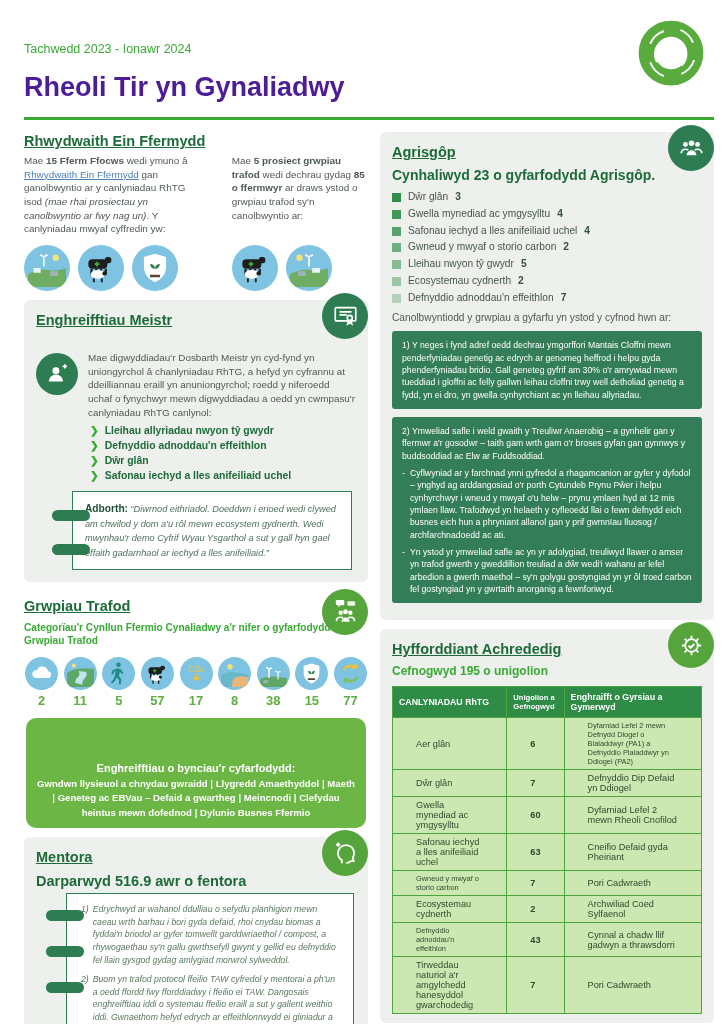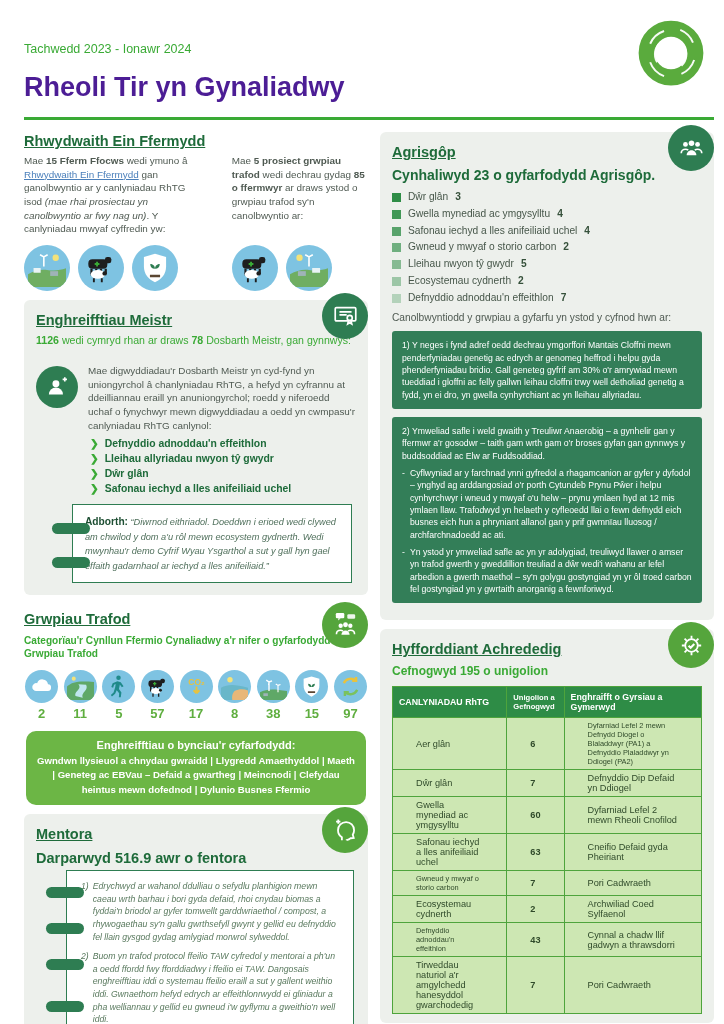--- a/index.html
+++ b/index.html
@@ -54,21 +54,21 @@
   .fb b{font-style:normal;color:#1e4f33;font-size:10.2px;}
   
   .gsub{color:#3aaa35;font-weight:bold;font-size:10.1px;line-height:1.35;margin:2px 0 9px;}
   .gcirc{display:flex;justify-content:space-between;}
   .gitem{text-align:center;width:35px;}
   .gc{width:33px;height:33px;border-radius:50%;background:#7ec3e2;margin:0 auto;
       display:flex;align-items:center;justify-content:center;overflow:hidden;}
   .gc svg{width:27px;height:27px;}
   .gnum{color:#5fae3f;font-weight:bold;font-size:13px;margin-top:3px;}
   .topics{background:#6cb645;color:#fff;border-radius:10px;padding:8px 10px;text-align:center;margin:10px 2px 0;}
-  .topics .tt{font-weight:bold;font-size:11px;margin-bottom:3px;}
+  .topics .tt{font-weight:bold;font-size:11px;margin-bottom:3px;margin-top:36px;}
   .topics .tb{font-size:9.6px;line-height:1.5;font-weight:bold;}
   
   .mstat{color:#1e6b3a;font-weight:bold;font-size:14.5px;margin:3px 0 4px;}
   .mintro{font-size:10.4px;color:#4f5a52;margin-bottom:7px;}
   .mqbox{background:#fff;border:1.5px solid #2e7d52;margin:0 2px 2px 30px;
          padding:9px 12px 4px 14px;position:relative;}
   .mq{font-style:italic;color:#5a7a5f;font-size:8.7px;line-height:1.45;margin:0 0 7px;display:flex;gap:4px;}
   .mq .n{flex:none;}
   
   .astat{color:#1e6b3a;font-weight:bold;font-size:14px;margin:2px 0 8px;}
@@ -197,36 +197,33 @@
       <section class="box">
         <span class="badge dark">
           <svg viewBox="0 0 24 24" fill="none" stroke="#fff" stroke-width="1.4">
               <rect x="3.5" y="5.5" width="17" height="11" rx="1"></rect>
               <path d="M7 9h10M7 11.5h6"></path>
               <circle cx="15.5" cy="14" r="2.1"></circle>
               <path d="M14.6 15.8l-.8 3.2 1.7-1 1.7 1-.8-3.2"></path>
             </svg>
         </span>
         <a class="sec-title" href="#">Enghreifftiau Meistr</a>
-        <div class="stat">
-          <b>1126</b><span> wedi cymryd rhan ar draws </span><b>78</b><span> Dosbarth Meistr, gan gynnwys:</span>
-        </div>
         <div class="drow">
           <span class="icircle">
             <svg viewBox="0 0 24 24">
                 <circle cx="11" cy="9" r="3.2" fill="#fff"></circle>
                 <path d="M4.5 19a6.5 6.5 0 0 1 13 0z" fill="#fff"></path>
                 <path d="M17.2 5h4M19.2 3v4" stroke="#fff" stroke-width="1.5"></path>
               </svg>
           </span>
           <div class="txt">Mae digwyddiadau'r Dosbarth Meistr yn cyd-fynd yn uniongyrchol â chanlyniadau RhTG, a hefyd yn cyfrannu at ddeilliannau eraill yn anuniongyrchol; roedd y niferoedd uchaf o fynychwyr mewn digwyddiadau a oedd yn cwmpasu'r canlyniadau RhTG canlynol:</div>
         </div>
         <div class="dbul">
+          <div class="li"><span class="arr">❯</span><span>Lleihau allyriadau nwyon tŷ gwydr</span></div>
           <div class="li"><span class="arr">❯</span><span>Defnyddio adnoddau'n effeithlon</span></div>
-          <div class="li"><span class="arr">❯</span><span>Lleihau allyriadau nwyon tŷ gwydr</span></div>
           <div class="li"><span class="arr">❯</span><span>Dŵr glân</span></div>
           <div class="li"><span class="arr">❯</span><span>Safonau iechyd a lles anifeiliaid uchel</span></div>
         </div>
         <div class="qbox">
           <span class="pill" style="top:18px"></span>
           <span class="pill" style="top:52px"></span>
           <div class="fb">
             <b>Adborth:</b> <span>“Diwrnod eithriadol. Doeddwn i erioed wedi clywed am chwilod y dom a'u rôl mewn ecosystem gydnerth. Wedi mwynhau'r demo Cyfrif Wyau Ysgarthol a sut y gall hyn gael effaith gadarnhaol ar iechyd a lles anifeiliaid.”</span>
           </div>
         </div>
@@ -331,21 +328,21 @@
           </div>
           <div class="gitem">
             <span class="gc">
                 <svg viewBox="0 0 24 24" fill="none" stroke-width="2.1">
                   <path d="M6 9a7 7 0 0 1 11-2" stroke="#e8c23e"></path>
                   <path d="M17 3.5V7h-3.5" stroke="#e8c23e"></path>
                   <path d="M18 15a7 7 0 0 1-11 2" stroke="#7bc25e"></path>
                   <path d="M7 20.5V17h3.5" stroke="#7bc25e"></path>
                 </svg>
               </span>
-            <div class="gnum">97</div>
+            <div class="gnum">77</div>
           </div>
         </div>
         <div class="topics">
           <div class="tt">Enghreifftiau o bynciau'r cyfarfodydd:</div>
           <div class="tb">Gwndwn llysieuol a chnydau gwraidd | Llygredd Amaethyddol | Maeth | Geneteg ac EBVau – Defaid a gwartheg | Meincnodi | Clefydau heintus mewn dofednod | Dylunio Busnes Ffermio</div>
         </div>
       </section>
 
       <section class="box">
         <span class="badge bright">

